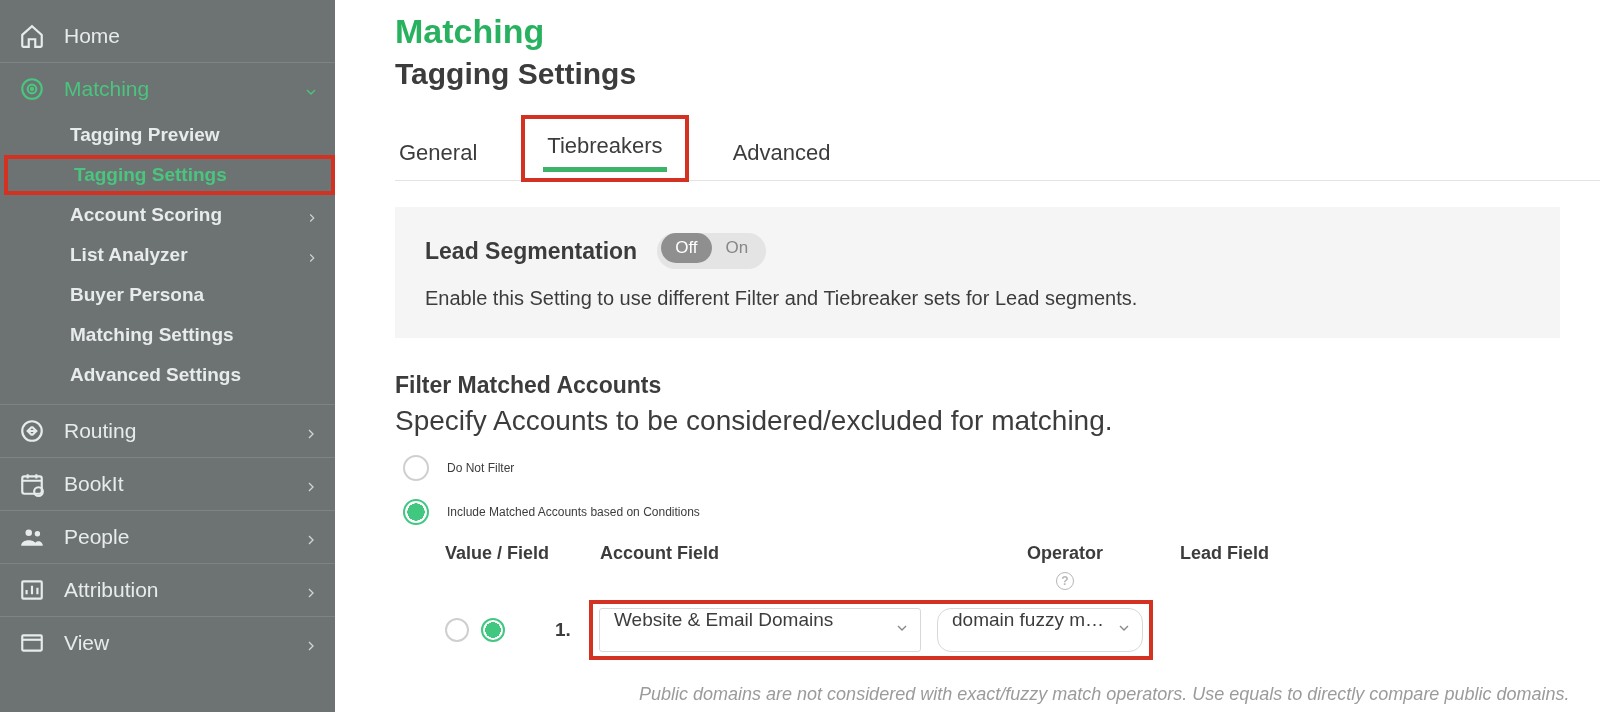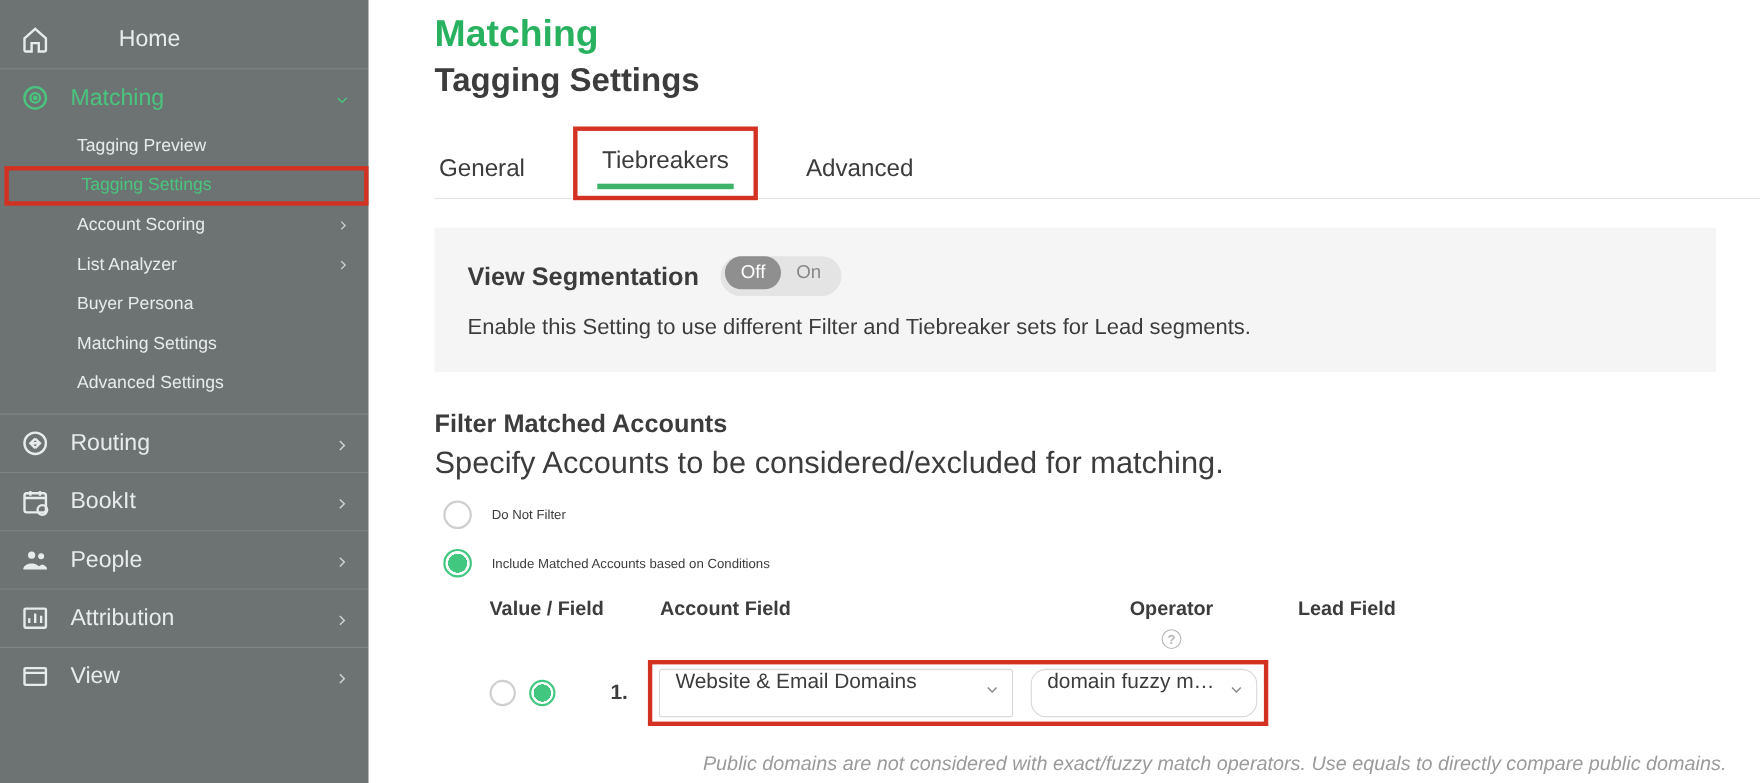--- a/index.html
+++ b/index.html
@@ -22,21 +22,21 @@
     .nav-item {
       display: flex;
       align-items: center;
       padding: 12px 18px;
       font-size: 21px;
       color: #e8ebeb;
       cursor: pointer;
       position: relative;
     }
     .nav-item.top-level { border-top: 1px solid rgba(255,255,255,0.12); }
-    .nav-item.first { border-top: none; gap: 44px; }
+    .nav-item.first { border-top: none; }
     .nav-item.active { color: #49c57e; }
     .nav-icon {
       width: 28px;
       height: 28px;
       margin-right: 18px;
       display: inline-flex;
       align-items: center;
       justify-content: center;
       flex-shrink: 0;
     }
@@ -44,24 +44,25 @@
       position: absolute;
       right: 16px;
       top: 50%;
       transform: translateY(-50%);
       color: #d0d3d3;
       width: 16px;
       height: 16px;
     }
     .sub-item {
       padding: 9px 0 9px 70px;
-      font-size: 16px;
+      font-size: 19px;
       color: #e8ebeb;
       cursor: pointer;
       position: relative;
+      font-weight: bold;
     }
     .sub-item.active { color: #49c57e; }
     .sub-chevron {
       position: absolute;
       right: 16px;
       top: 50%;
       transform: translateY(-50%);
       width: 14px;
       height: 14px;
     }
@@ -290,21 +291,21 @@
   <div class="tabs">
     <div class="tab">General</div>
     <div class="tab active-wrap">
       <div class="tab active-inner">Tiebreakers</div>
     </div>
     <div class="tab">Advanced</div>
   </div>
 
   <div class="panel">
     <div class="panel-head">
-      <div class="panel-title">View Segmentation</div>
+      <div class="panel-title">Lead Segmentation</div>
       <div class="toggle">
         <span class="toggle-off">Off</span>
         <span class="toggle-on">On</span>
       </div>
     </div>
     <div class="panel-desc">Enable this Setting to use different Filter and Tiebreaker sets for Lead segments.</div>
   </div>
 
   <div class="section-title">Filter Matched Accounts</div>
   <div class="section-desc">Specify Accounts to be considered/excluded for matching.</div>

